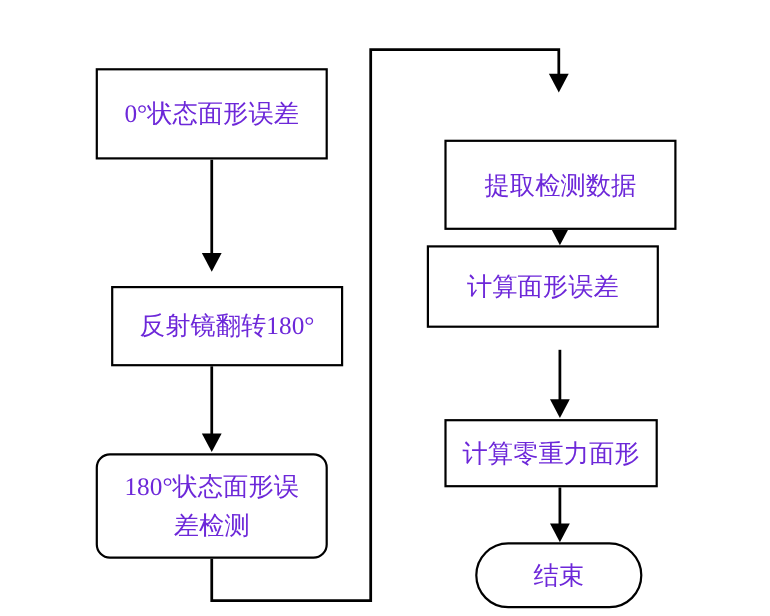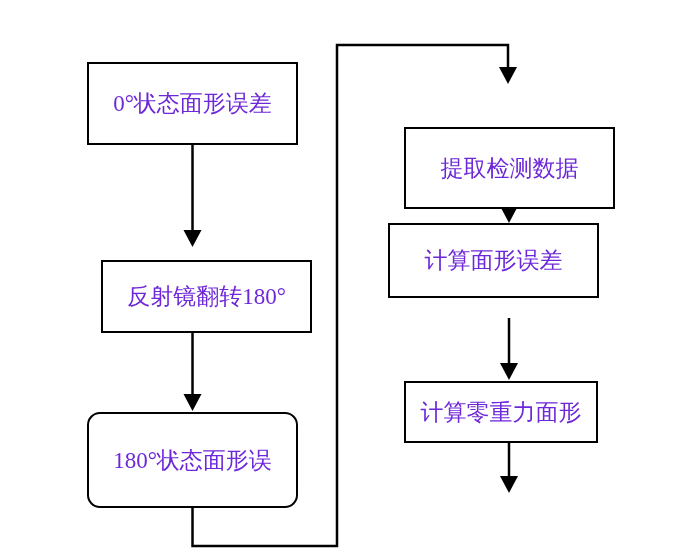--- a/index.html
+++ b/index.html
@@ -90,28 +90,32 @@
   <div class="node" id="node-detect-0">
     <div>0°状态面形误差</div>
   </div>
 
   <div class="node" id="node-flip">
     <div>反射镜翻转180°</div>
   </div>
 
   <div class="node" id="node-detect-180">
     <div>180°状态面形误</div>
+    <div>差检测</div>
   </div>
 
   <div class="node" id="node-extract">
     <div>提取检测数据</div>
   </div>
 
   <div class="node" id="node-calc-error">
     <div>计算面形误差</div>
   </div>
 
   <div class="node" id="node-calc-zero-g">
     <div>计算零重力面形</div>
   </div>
 
+  <div class="node terminator" id="node-end">
+    <div>结束</div>
+  </div>
 
 </div>
 
 </body></html>

